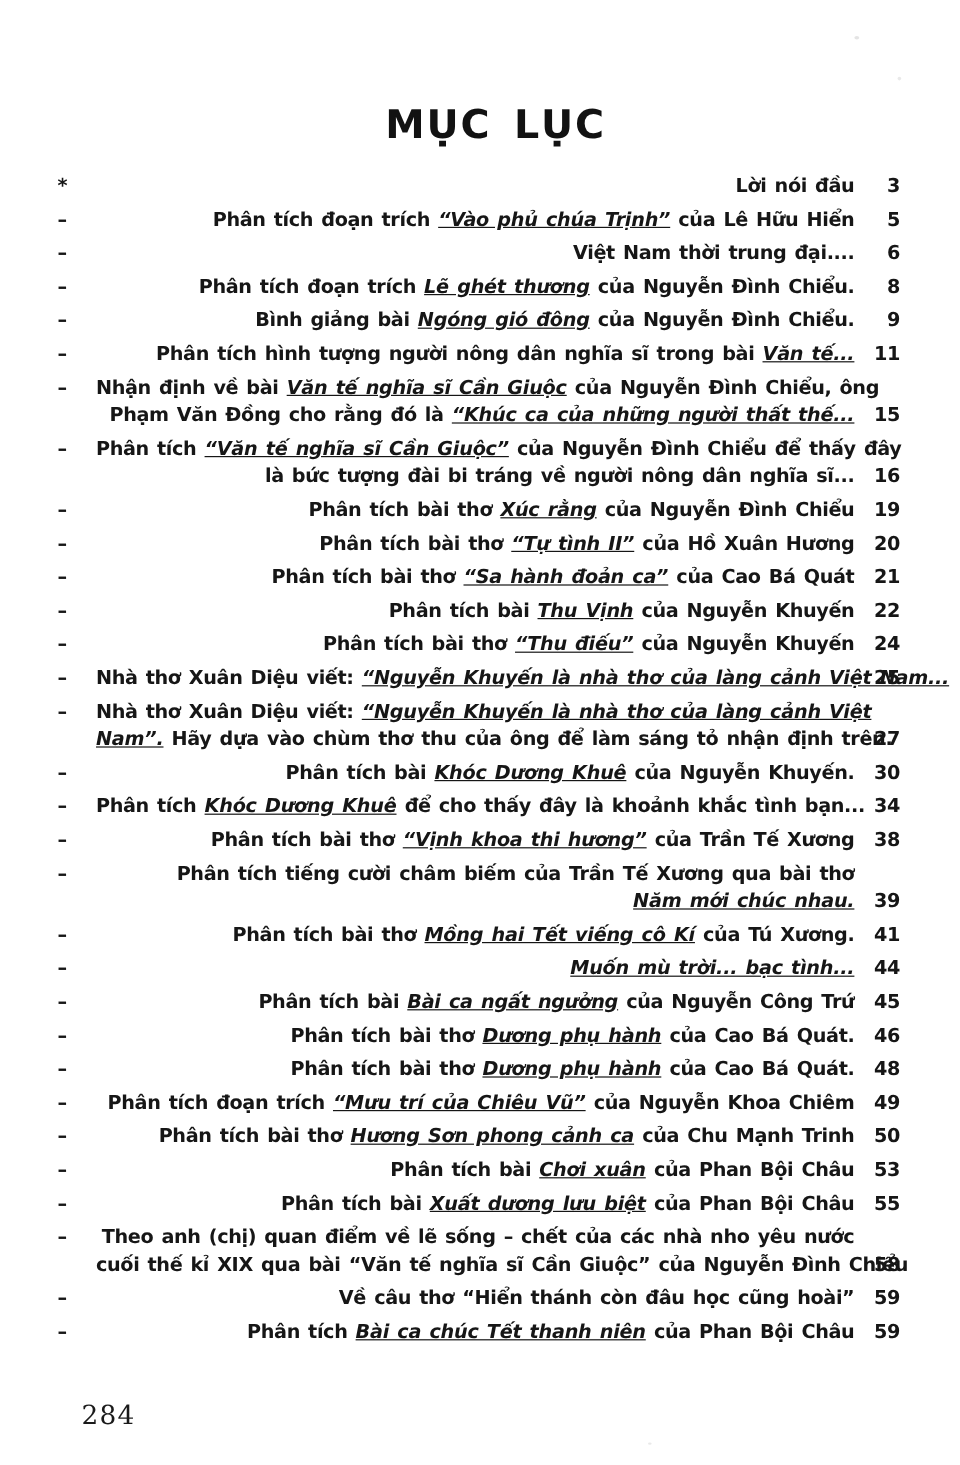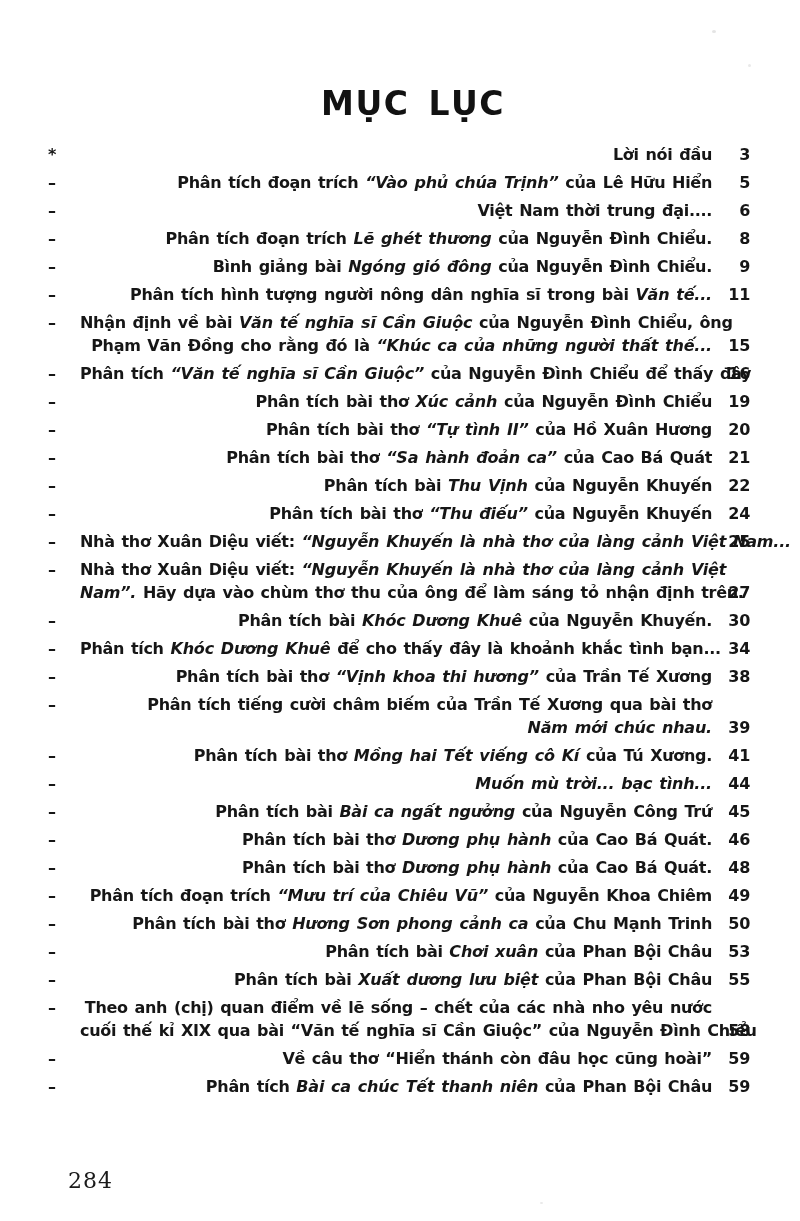--- a/index.html
+++ b/index.html
@@ -45,21 +45,21 @@
   }
   .entry-text {
     flex:1 1 auto;
     min-width:0;
   }
   .entry-line {
     line-height:23px;
     white-space:nowrap;
     text-align:right;
   }
-  .entry-line i { letter-spacing:-0.2px; }
+  .entry-line i { letter-spacing:-0.2px;text-decoration:underline; }
   .page-num {
     flex:none;
     min-width:38px;
     text-align:right;
     line-height:23px;
   }
   .folio {
     position:absolute;
     left:68px;
     top:1168px;
@@ -128,27 +128,28 @@
         <div class="entry-text">
           <div class="entry-line"><span>Nhận định về bài </span><i>Văn tế nghĩa sĩ Cần Giuộc</i><span> của Nguyễn Đình Chiểu, ông</span></div>
           <div class="entry-line"><span>Phạm Văn Đồng cho rằng đó là </span><i>“Khúc ca của những người thất thế...</i></div>
         </div>
         <span class="page-num">15</span>
       </div>
       <div class="toc-entry">
         <span class="marker">–</span>
         <div class="entry-text">
           <div class="entry-line"><span>Phân tích </span><i>“Văn tế nghĩa sĩ Cần Giuộc”</i><span> của Nguyễn Đình Chiểu để thấy đây</span></div>
+          <div class="entry-line"><span>là bức tượng đài bi tráng về người nông dân nghĩa sĩ...</span></div>
         </div>
         <span class="page-num">16</span>
       </div>
       <div class="toc-entry">
         <span class="marker">–</span>
         <div class="entry-text">
-          <div class="entry-line"><span>Phân tích bài thơ </span><i>Xúc cảnh</i><span> của Nguyễn Đình Chiểu</span></div>
+          <div class="entry-line"><span>Phân tích bài thơ </span><i>Xúc rằng</i><span> của Nguyễn Đình Chiểu</span></div>
         </div>
         <span class="page-num">19</span>
       </div>
       <div class="toc-entry">
         <span class="marker">–</span>
         <div class="entry-text">
           <div class="entry-line"><span>Phân tích bài thơ </span><i>“Tự tình II”</i><span> của Hồ Xuân Hương</span></div>
         </div>
         <span class="page-num">20</span>
       </div>

